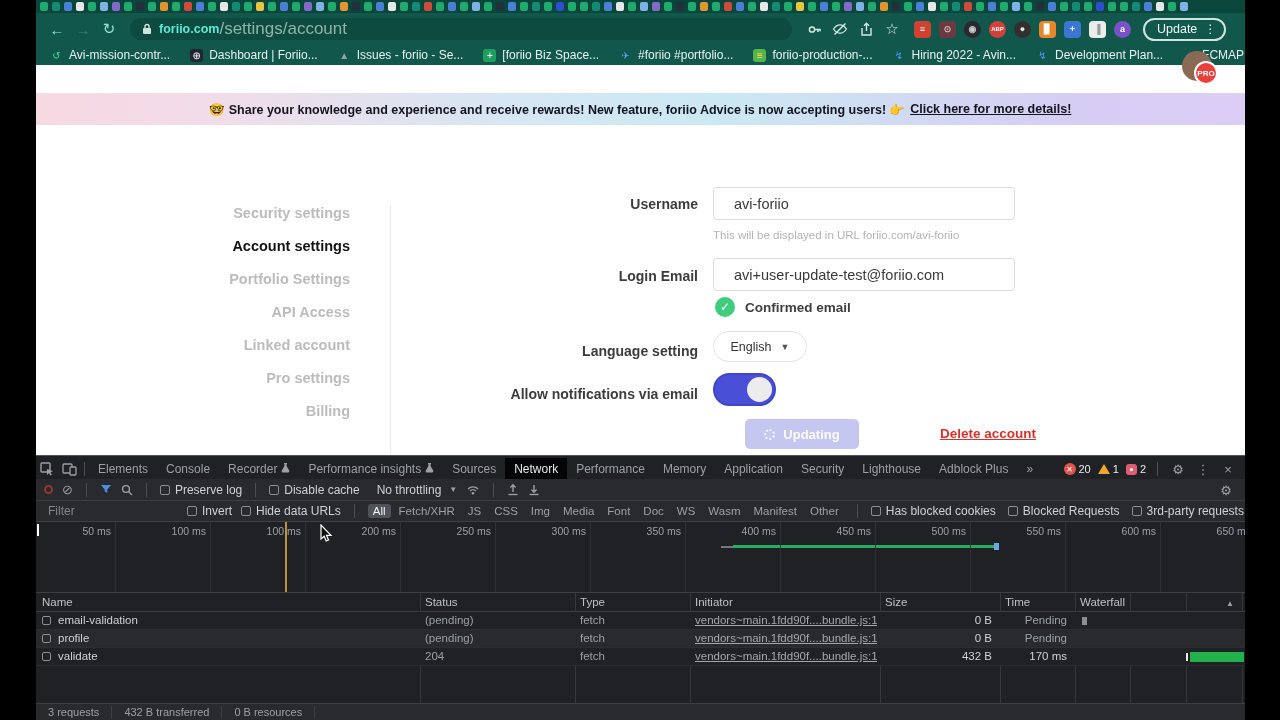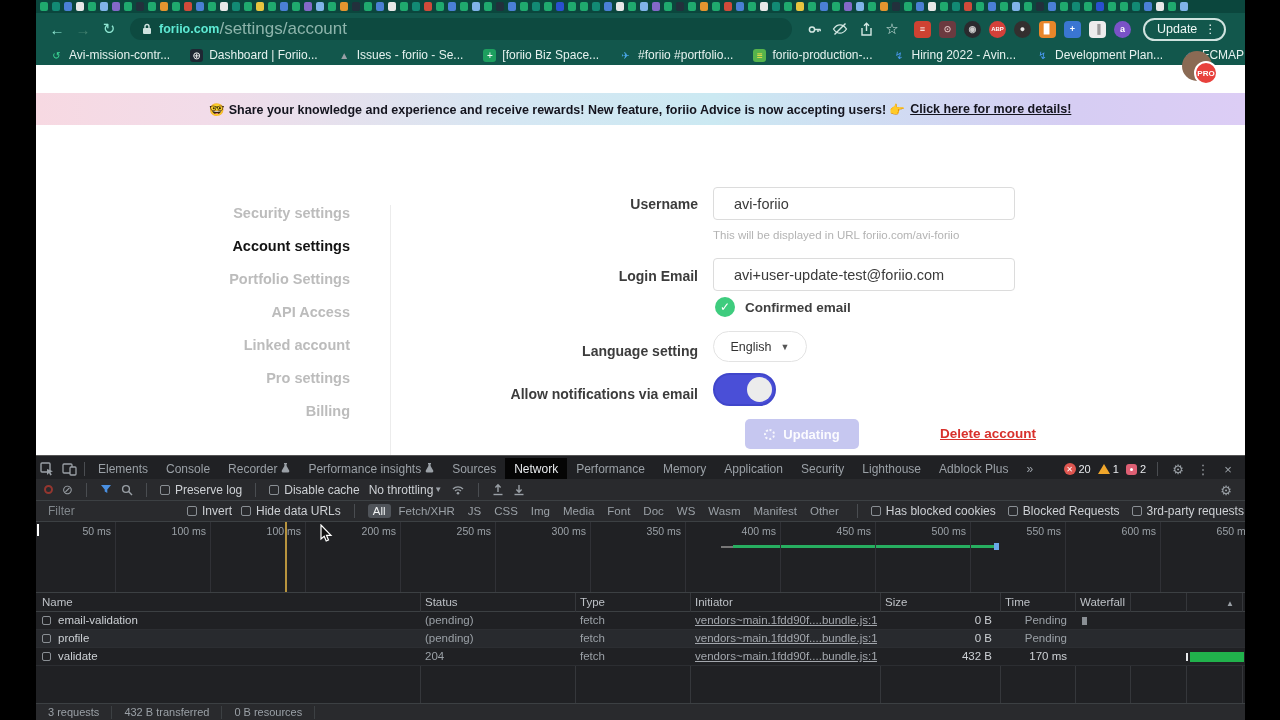--- a/index.html
+++ b/index.html
@@ -86,21 +86,21 @@
   .isssq i { width:3px; height:3px; border-radius:50%; background:#fff; }
   .dtctl { color:#9aa0a6; font-size:13px; width:18px; text-align:center; }
 
   .dt-toolbar { position:absolute; left:0; top:23px; width:100%; height:22px; background:#292a2d;
                 border-bottom:1px solid #3c4043; display:flex; align-items:center; padding-left:8px; gap:9px; }
   .rec { width:9px; height:9px; border-radius:50%; border:2.5px solid #94362f; flex:0 0 auto; }
   .gicon { color:#9aa0a6; font-size:13px; flex:0 0 auto; display:flex; align-items:center; }
   .cbox { width:10px; height:10px; border:1px solid #8a8f94; border-radius:2px; background:transparent; flex:0 0 auto; }
   .cblabel { font-size:12px; color:#cdd0d4; white-space:nowrap; }
   .cbgroup { display:flex; align-items:center; gap:5px; flex:0 0 auto; }
-  .dd { display:flex; align-items:center; gap:1px; font-size:12px; color:#cdd0d4; }
+  .dd { display:flex; align-items:center; gap:8px; font-size:12px; color:#cdd0d4;margin-left:8px; }
   .dd .caret { font-size:8px; color:#9aa0a6; }
   .dt-gear-right { position:absolute; right:10px; top:0; height:22px; display:flex; align-items:center; }
 
   .dt-filterrow { position:absolute; left:0; top:45px; width:100%; height:21px; background:#292a2d;
                   border-bottom:1px solid #3c4043; display:flex; align-items:center; padding-left:12px; gap:9px; }
   .filterinput { width:130px; background:transparent; border:none; outline:none; font-size:12px; color:#e8eaed; }
   .filterinput::placeholder { color:#80868b; }
   .chip { font-size:11.5px; color:#9aa0a6; padding:1px 5px; border-radius:3px; white-space:nowrap; flex:0 0 auto; }
   .chip.sel { background:#50545a; color:#f1f3f4; }
 

